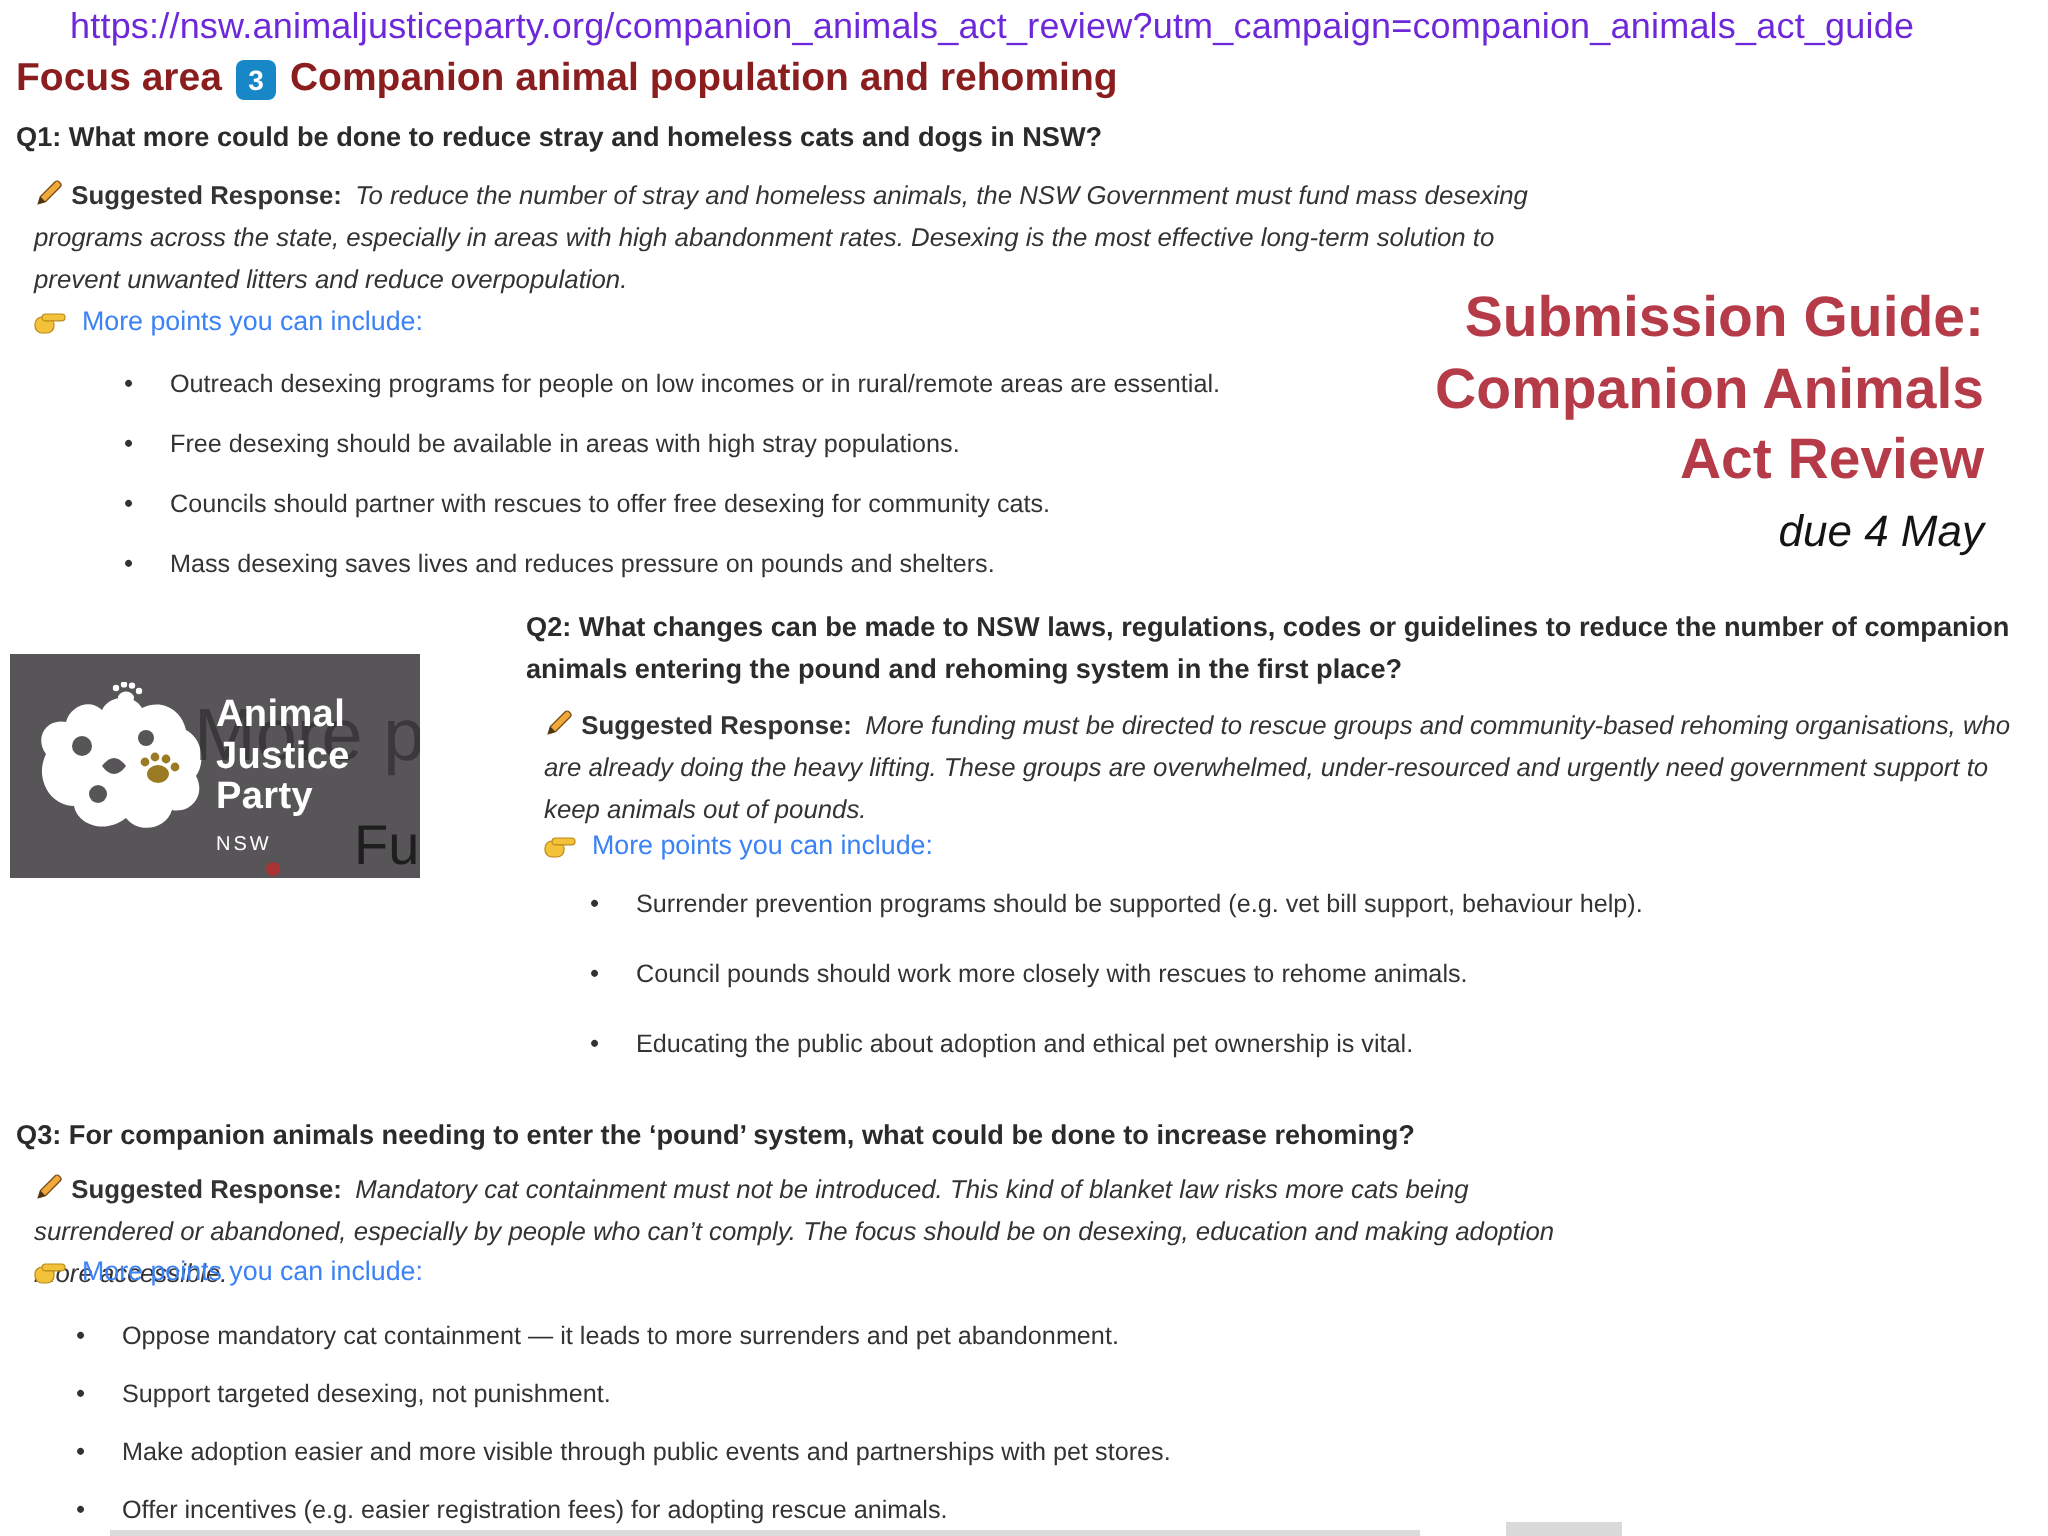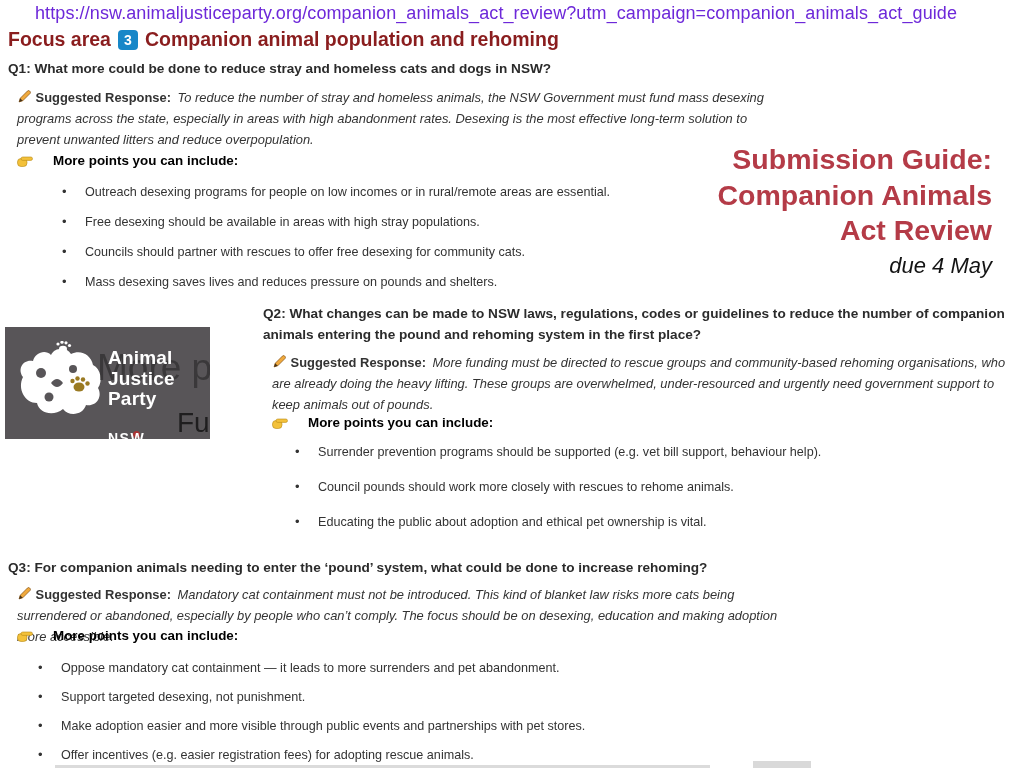--- a/index.html
+++ b/index.html
@@ -44,22 +44,22 @@
   .q3-q{left:8px;top:557px;width:920px;}
   .response{
     font-size:12.9px;line-height:21px;color:#333;
   }
   .resp-label{font-weight:700;font-style:normal;margin-right:3px;}
   .resp-text{font-style:italic;}
   .q1-r{left:17px;top:87px;width:772px;}
   .q2-r{left:272px;top:352px;width:747px;}
   .q3-r{left:17px;top:584px;width:768px;}
   .more-label{
-    font-size:13.4px;font-weight:700;color:#000000;
-    display:flex;align-items:center;gap:20px;
+    font-size:13.4px;font-weight:400;color:#3b82f6;
+    display:flex;align-items:center;gap:8px;
   }
   .q1-m{left:17px;top:153px;}
   .q2-m{left:272px;top:415px;}
   .q3-m{left:17px;top:628px;}
   .icon{display:inline-flex;vertical-align:-2px;flex:0 0 auto;}
   .bullets{list-style:none;font-size:12.6px;color:#333;}
   .bullets li{position:relative;padding-left:23px;line-height:15px;}
   .bullets li::before{content:"\2022";position:absolute;left:0;top:-1px;font-size:13px;color:#333;}
   .q1-b{left:62px;top:185px;width:720px;}  .q1-b li{margin-bottom:15px;}
   .q2-b{left:295px;top:445px;width:700px;} .q2-b li{margin-bottom:20px;}
@@ -74,21 +74,21 @@
   }
   .logo-box{
     left:5px;top:327px;width:205px;height:112px;
     background:var(--logo-bg);overflow:hidden;
   }
   .logo-map{position:absolute;left:6px;top:14px;z-index:1;}
   .logo-text{
     position:absolute;left:103px;top:21px;z-index:3;
     color:#fff;font-weight:700;font-size:19px;line-height:20.5px;letter-spacing:0.2px;
   }
-  .logo-region{font-size:14px;letter-spacing:1.5px;margin-top:18px;font-weight:700;}
+  .logo-region{font-size:10px;letter-spacing:1.5px;margin-top:3px;font-weight:400;}
   .obscured-1{
     position:absolute;left:92px;top:20px;z-index:2;
     font-size:37px;color:#222;opacity:0.55;white-space:nowrap;
   }
   .obscured-2{
     position:absolute;left:172px;top:80px;z-index:2;
     font-size:28px;color:#111;opacity:0.8;
   }
   .red-dot{
     position:absolute;left:128px;top:104px;z-index:2;

